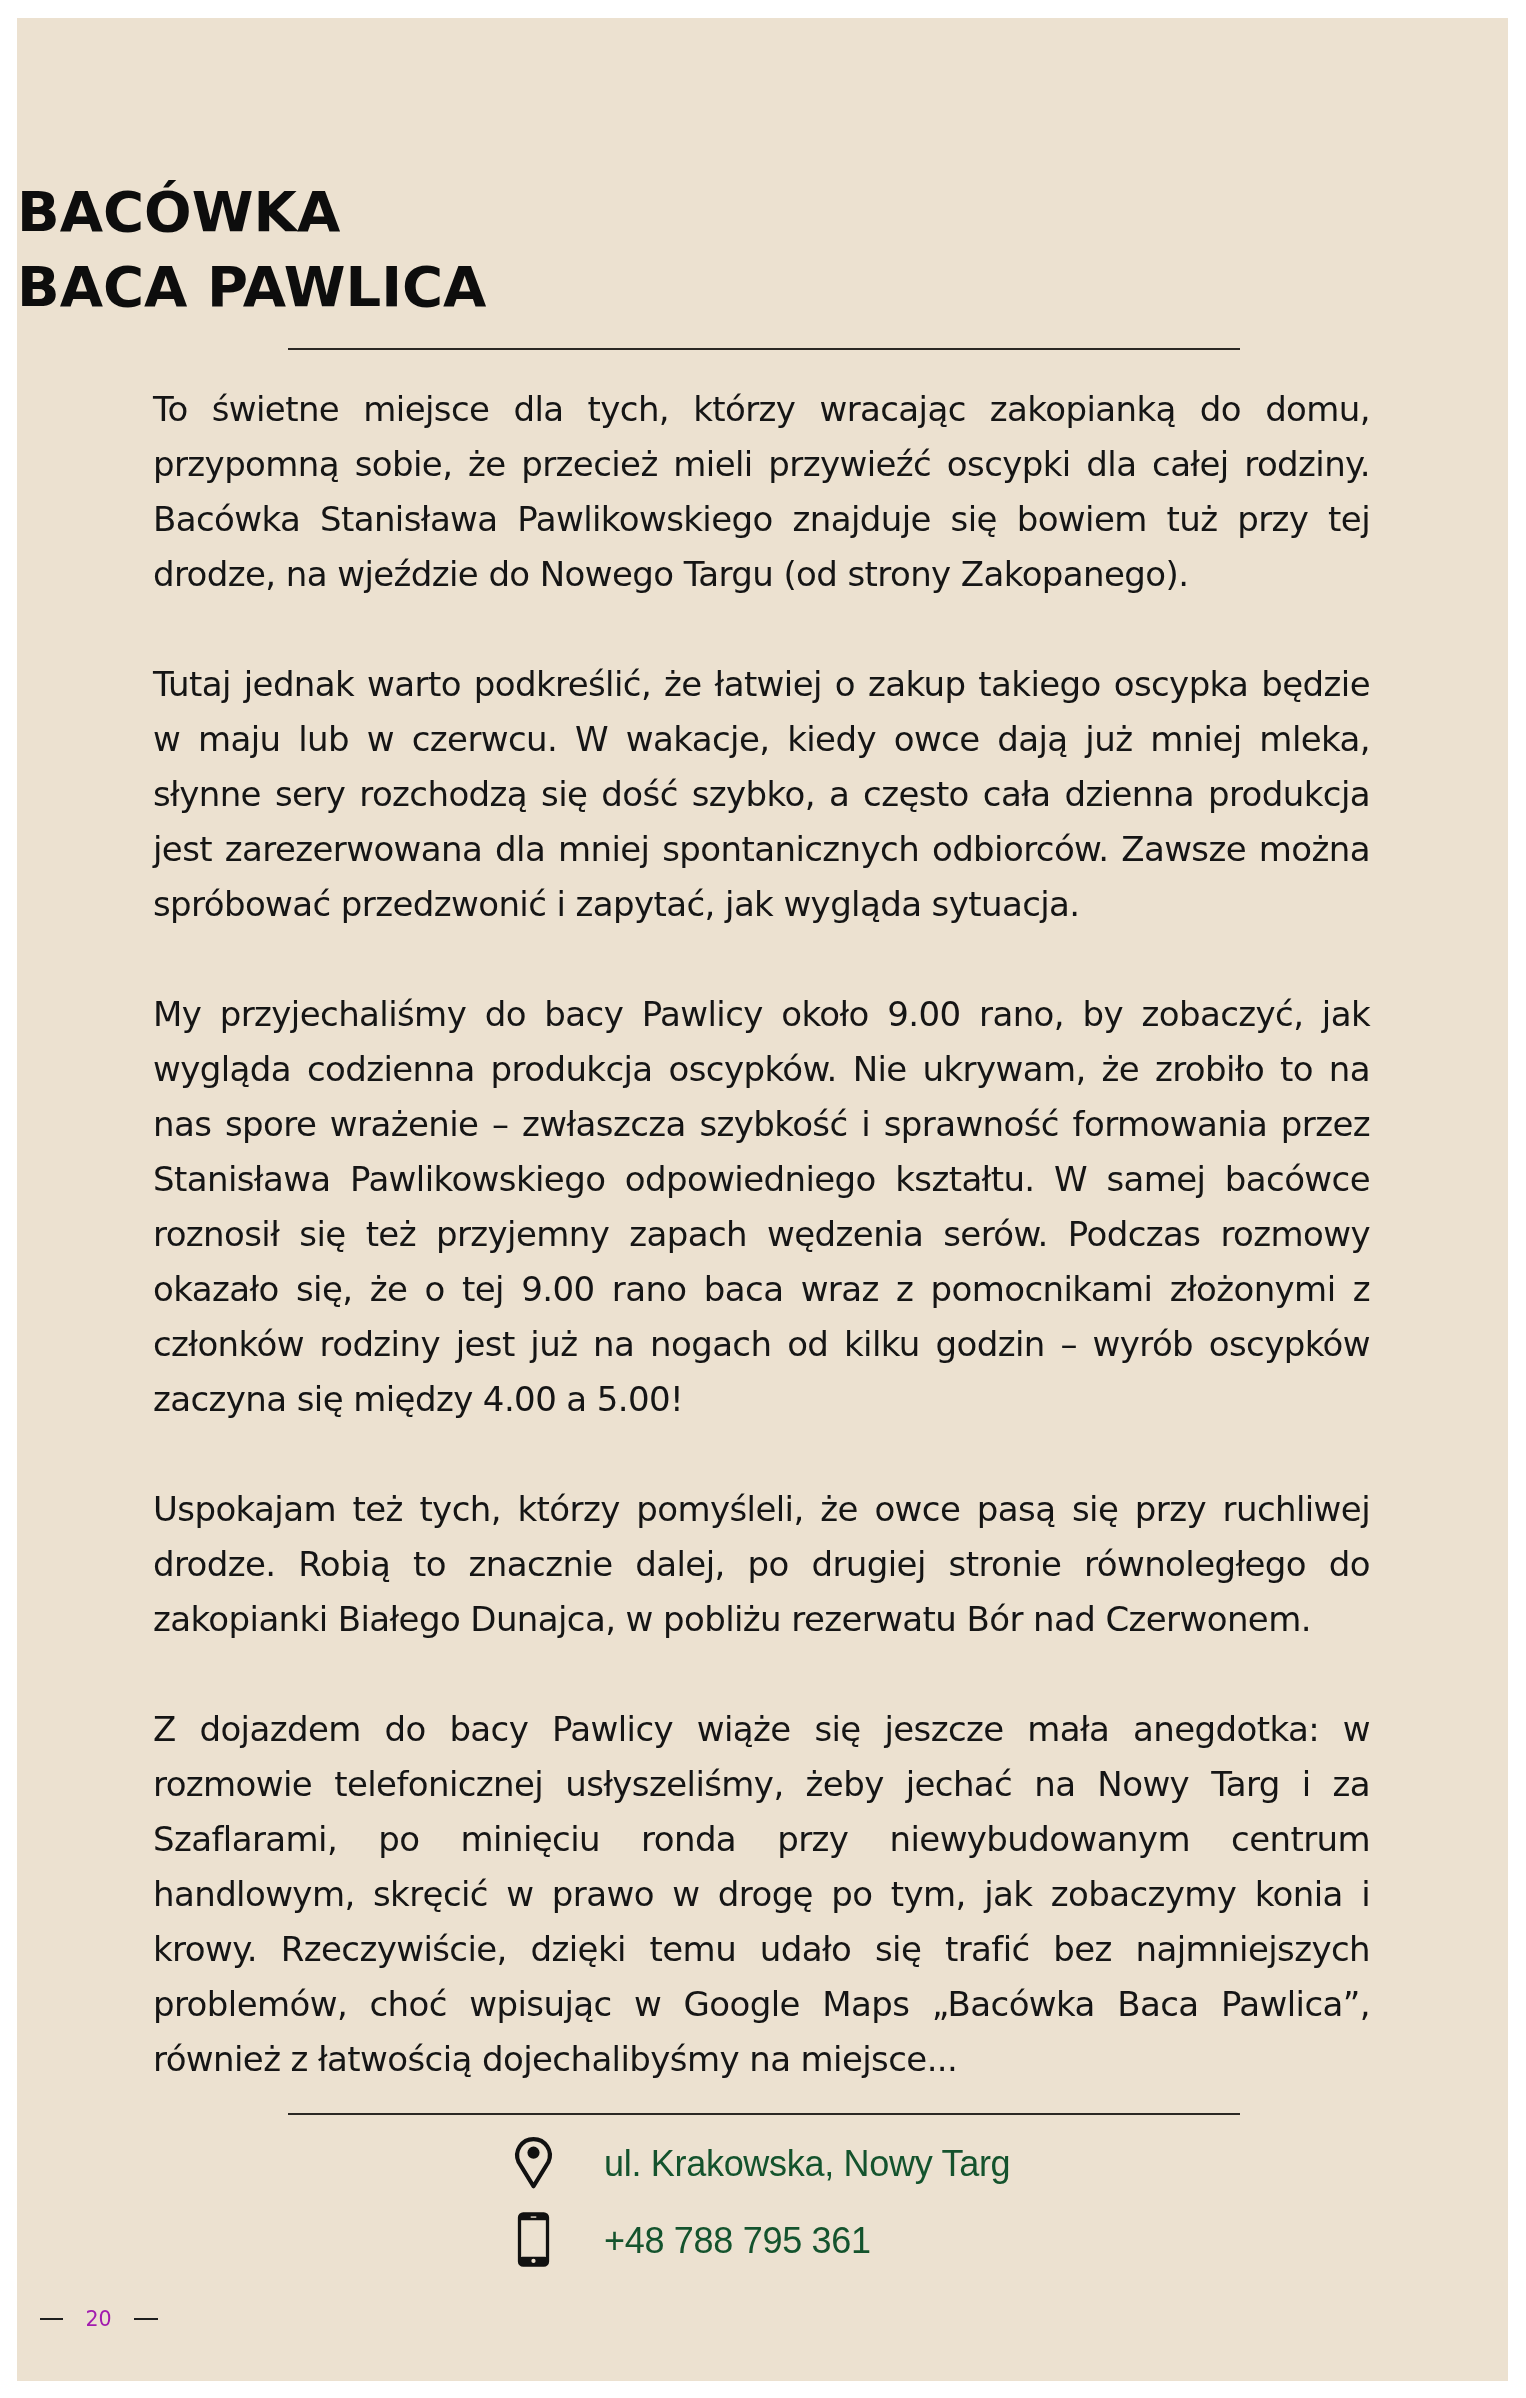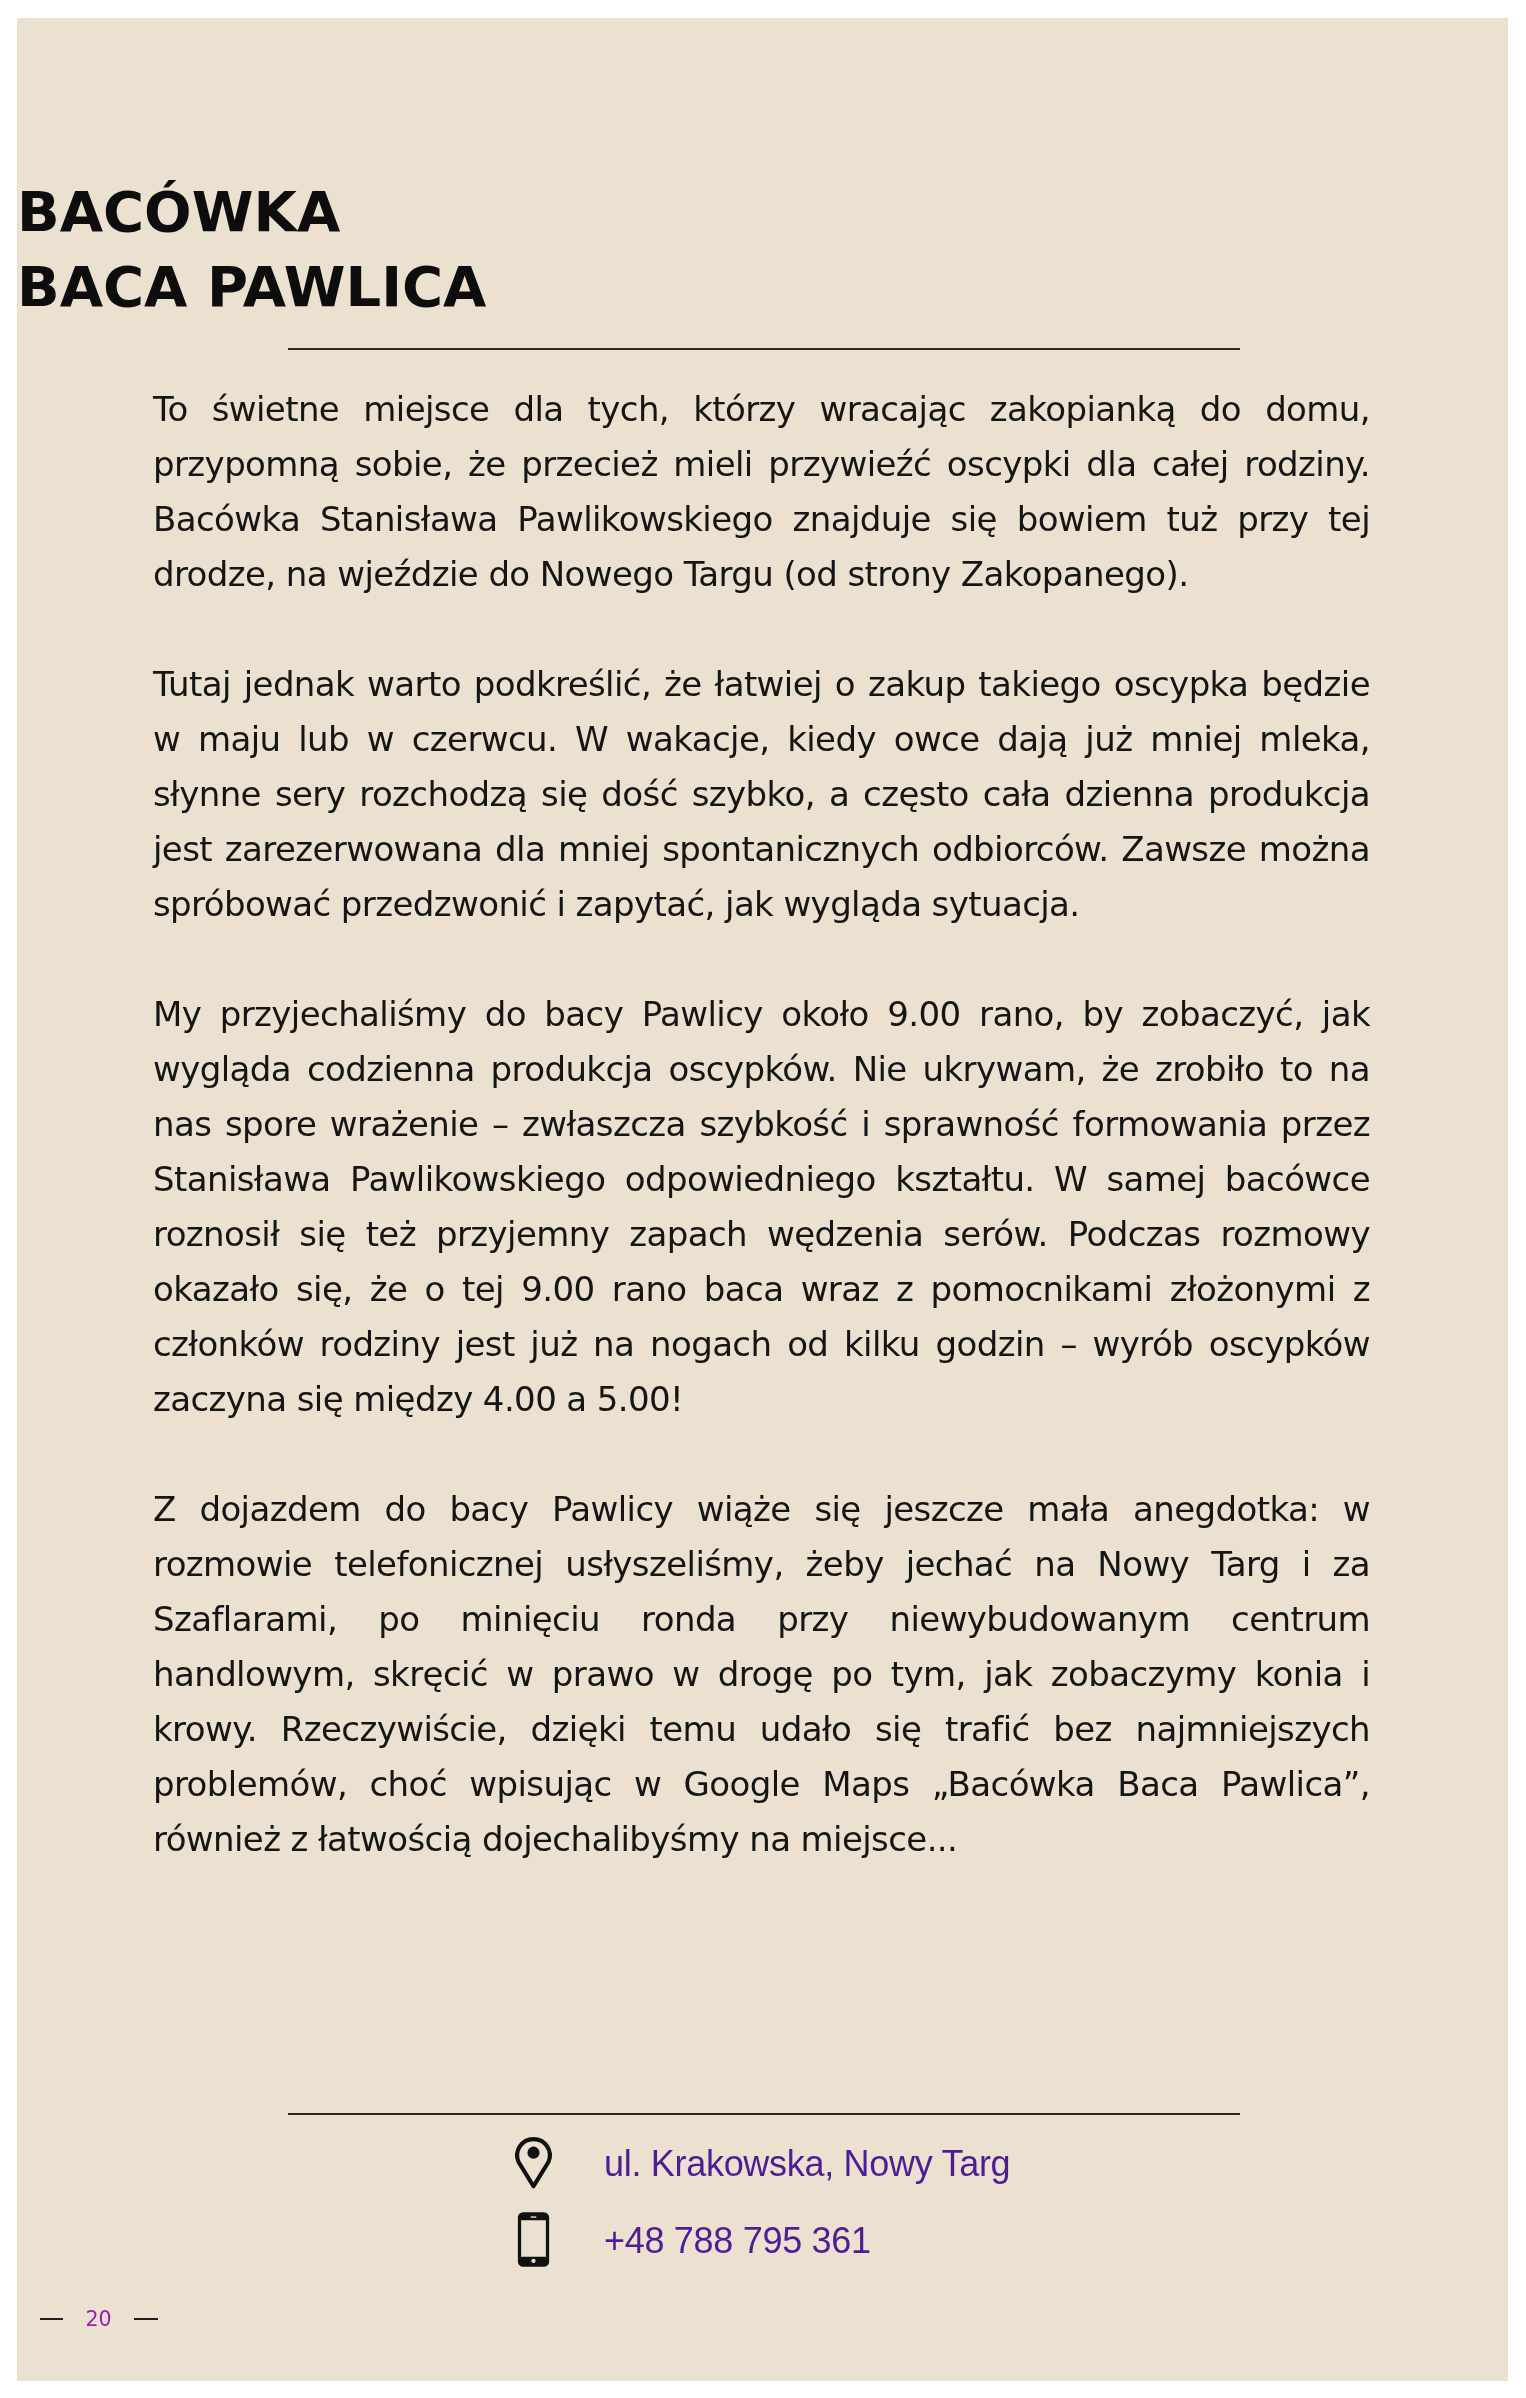--- a/index.html
+++ b/index.html
@@ -71,21 +71,21 @@
       height: 56px;
     }
     .contact .text {
       position: absolute;
       left: 587px;
       top: 7.5px;
       font-family: "Liberation Sans", sans-serif;
       font-weight: normal;
       font-size: 36px;
       line-height: 43px;
-      color: #4c1d95;
+      color: #14532d;
       letter-spacing: -0.3px;
     }
     .pagenum {
       position: absolute;
       left: 0;
       top: 2286px;
       width: 1491px;
       text-align: left;
       font-family: "DejaVu Sans", sans-serif;
       font-size: 20.6px;
@@ -111,20 +111,21 @@
     <span>BACÓWKA</span>
     <span>BACA PAWLICA</span>
   </h1>
 
   <div class="divider top"></div>
 
   <div class="body">
     <p>To świetne miejsce dla tych, którzy wracając zakopianką do domu, przypomną sobie, że przecież mieli przywieźć oscypki dla całej rodziny. Bacówka Stanisława Pawlikowskiego znajduje się bowiem tuż przy tej drodze, na wjeździe do Nowego Targu (od strony Zakopanego).</p>
     <p>Tutaj jednak warto podkreślić, że łatwiej o zakup takiego oscypka będzie w maju lub w czerwcu. W wakacje, kiedy owce dają już mniej mleka, słynne sery rozchodzą się dość szybko, a często cała dzienna produkcja jest zarezerwowana dla mniej spontanicznych odbiorców. Zawsze można spróbować przedzwonić i zapytać, jak wygląda sytuacja.</p>
     <p>My przyjechaliśmy do bacy Pawlicy około 9.00 rano, by zobaczyć, jak wygląda codzienna produkcja oscypków. Nie ukrywam, że zrobiło to na nas spore wrażenie – zwłaszcza szybkość i sprawność formowania przez Stanisława Pawlikowskiego odpowiedniego kształtu. W samej bacówce roznosił się też przyjemny zapach wędzenia serów. Podczas rozmowy okazało się, że o tej 9.00 rano baca wraz z pomocnikami złożonymi z członków rodziny jest już na nogach od kilku godzin – wyrób oscypków zaczyna się między 4.00 a 5.00!</p>
+    <p>Uspokajam też tych, którzy pomyśleli, że owce pasą się przy ruchliwej drodze. Robią to znacznie dalej, po drugiej stronie równoległego do zakopianki Białego Dunajca, w pobliżu rezerwatu Bór nad Czerwonem.</p>
     <p>Z dojazdem do bacy Pawlicy wiąże się jeszcze mała anegdotka: w rozmowie telefonicznej usłyszeliśmy, żeby jechać na Nowy Targ i za Szaflarami, po minięciu ronda przy niewybudowanym centrum handlowym, skręcić w prawo w drogę po tym, jak zobaczymy konia i krowy. Rzeczywiście, dzięki temu udało się trafić bez najmniejszych problemów, choć wpisując w Google Maps „Bacówka Baca Pawlica”, również z łatwością dojechalibyśmy na miejsce...</p>
   </div>
 
   <div class="divider bottom"></div>
 
   <div class="contact addr">
     <span class="icon">
       <svg width="45" height="56" viewBox="0 0 48 60">
         <path d="M24 56 L8 30 A17.5 17.5 0 1 1 40 30 Z" fill="none" stroke="#111" stroke-width="4.5" stroke-linejoin="round"></path>
         <circle cx="24" cy="20" r="6.5" fill="#111"></circle>

